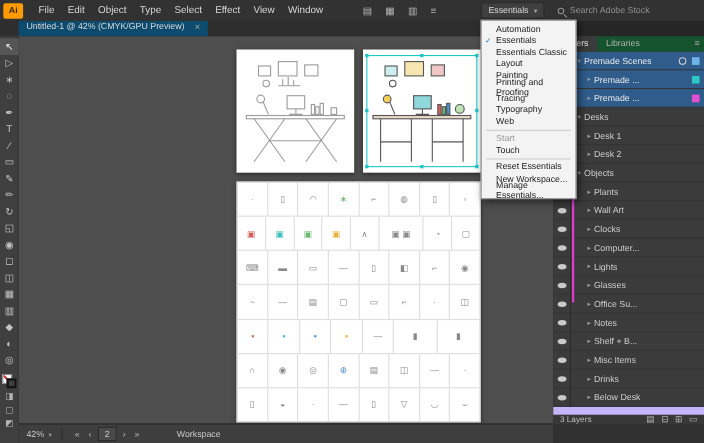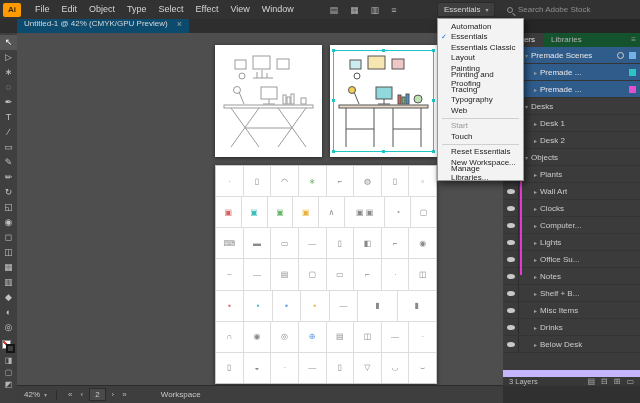--- a/index.html
+++ b/index.html
@@ -415,20 +415,28 @@
         <span style="width: 12px;"></span>
         <span class="larrow">▸</span>
         <span class="lname">Lights</span>
       </div>
       <div class="lrow">
         <span class="eyecell">
           <span class="eye"></span>
         </span>
         <span style="width: 12px;"></span>
         <span class="larrow">▸</span>
+        <span class="lname">Glasses</span>
+      </div>
+      <div class="lrow">
+        <span class="eyecell">
+          <span class="eye"></span>
+        </span>
+        <span style="width: 12px;"></span>
+        <span class="larrow">▸</span>
         <span class="lname">Office Su...</span>
       </div>
       <div class="lrow">
         <span class="eyecell">
           <span class="eye"></span>
         </span>
         <span style="width: 12px;"></span>
         <span class="larrow">▸</span>
         <span class="lname">Notes</span>
       </div>
@@ -527,15 +535,15 @@
     <div class="wrow">
       <span class="wcheck"></span>
       <span>Reset Essentials</span>
     </div>
     <div class="wrow">
       <span class="wcheck"></span>
       <span>New Workspace...</span>
     </div>
     <div class="wrow">
       <span class="wcheck"></span>
-      <span>Manage Libraries...</span>
+      <span>Manage Essentials...</span>
     </div>
   </div>
 
 </body></html>

